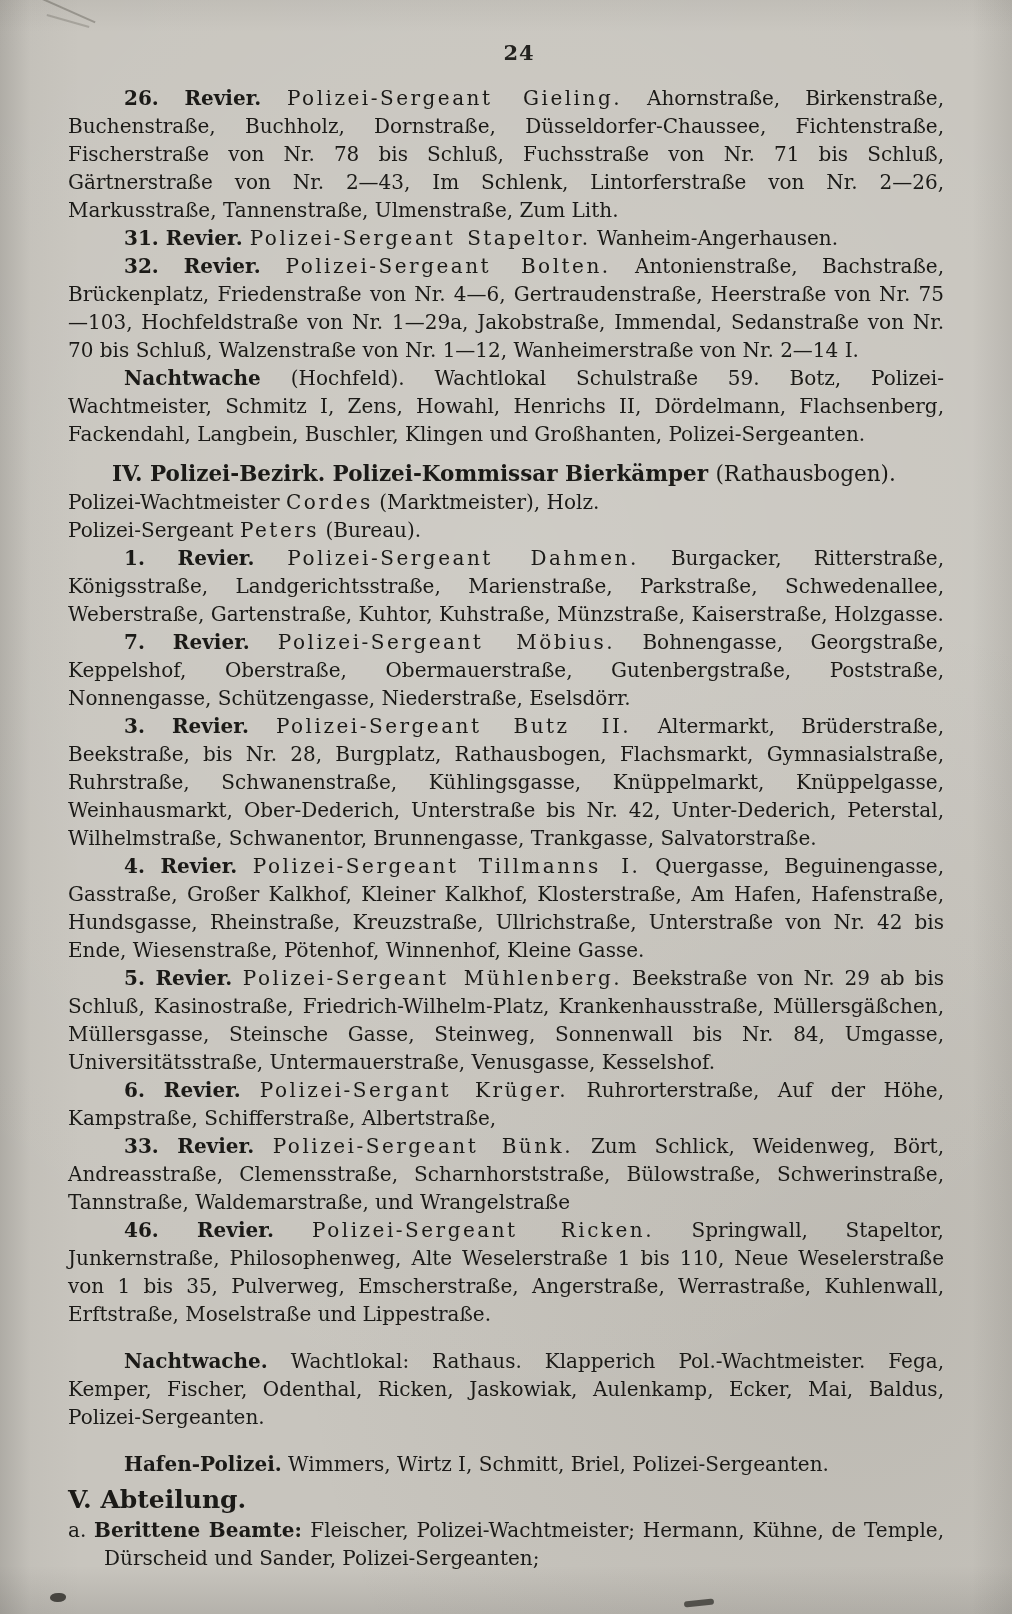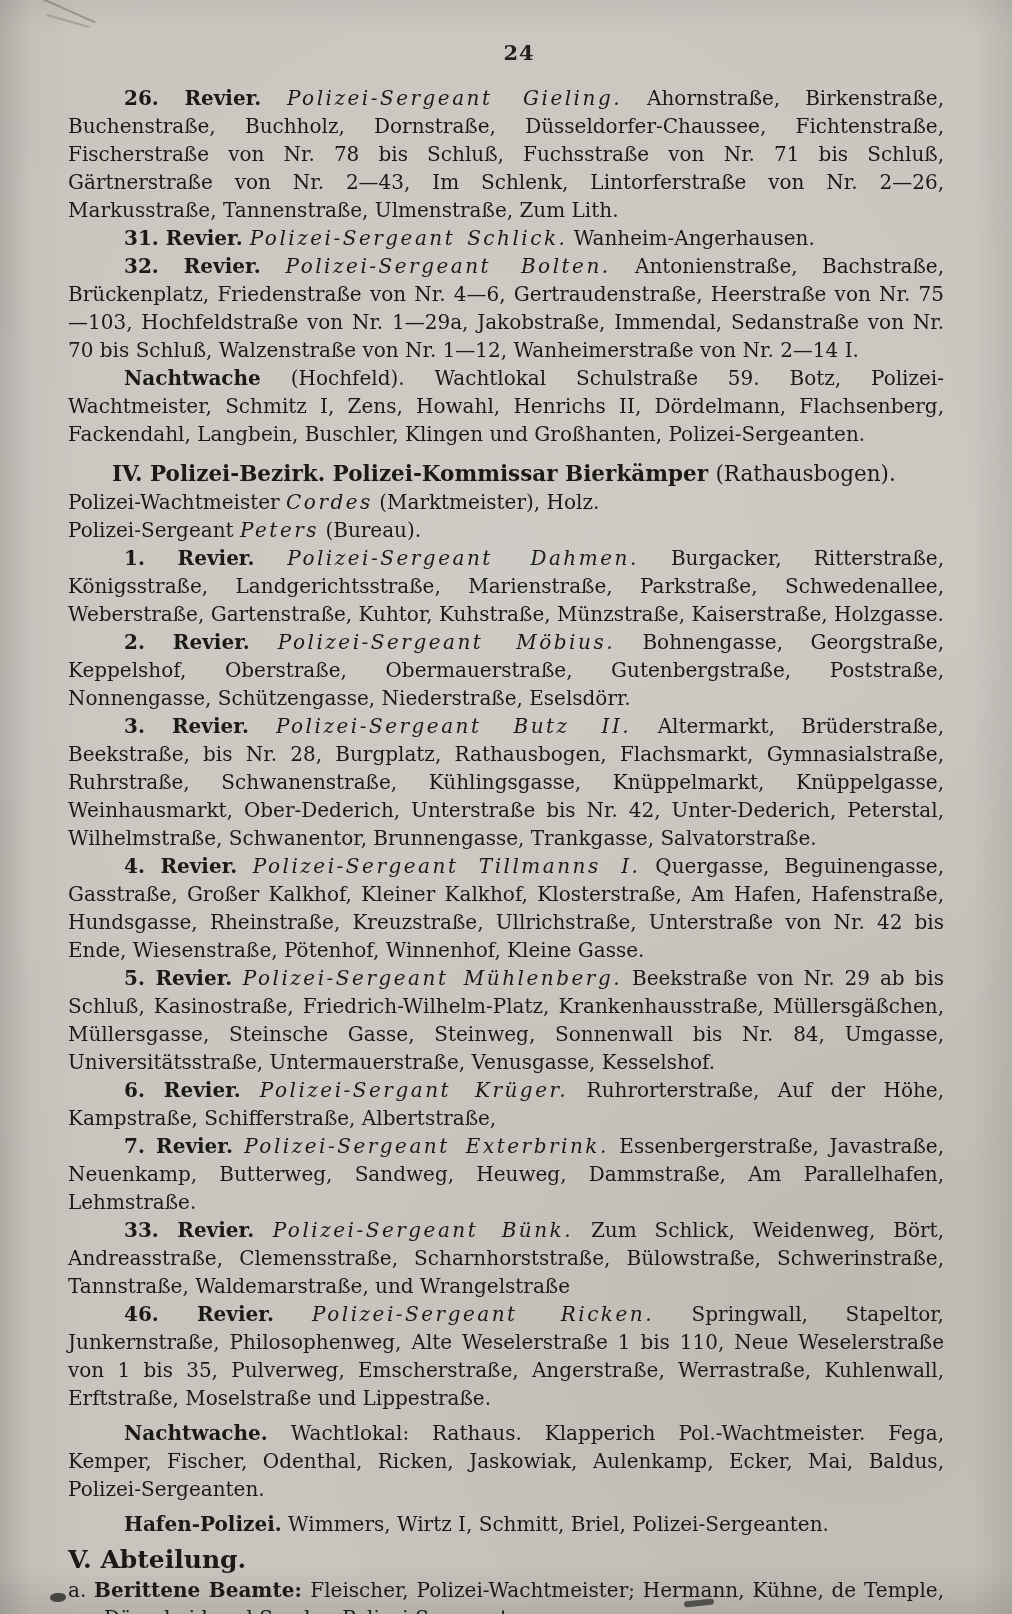--- a/index.html
+++ b/index.html
@@ -27,52 +27,51 @@
   .content{
     position:absolute;left:68px;top:84px;width:876px;
     font-size:20px;line-height:28px;text-align:justify;
   }
   .content p{margin:0;}
   p.body{text-indent:56px;}
   p.center{text-align:left;text-indent:0;}
   p.heading{margin-top:12px;font-size:21.5px;text-indent:44px;}
   p.centerbold{margin-top:8px;margin-bottom:2px;text-align:left;font-weight:bold;font-size:25px;text-indent:0;}
   p.list{padding-left:36px;text-indent:-36px;margin-top:2px;}
-  p.gapsm{margin-top:7px;}
+  p.gapsm{margin-top:19px;}
   .run-bold{font-weight:bold;}
-  .run-sperr{letter-spacing:2.5px;word-spacing:3px;font-style:italic;}
+  .run-sperr{letter-spacing:2.5px;word-spacing:3px;}
   .artifact{position:absolute;pointer-events:none;}
   .a1{left:32px;top:8px;width:66px;height:2px;background:rgba(70,66,58,0.35);transform:rotate(24deg);}
   .a1b{left:46px;top:20px;width:44px;height:2px;background:rgba(70,66,58,0.25);transform:rotate(16deg);}
   .a2{left:50px;top:1593px;width:16px;height:9px;background:#33312d;border-radius:50% 40% 50% 45%;opacity:.85;}
   .a3{left:684px;top:1600px;width:30px;height:6px;background:#3a3833;border-radius:3px;transform:rotate(-6deg);opacity:.8;}
 </style>
 </head>
 <body>
 
 <div>
   <div class="texture"></div>
   <div class="artifact a1"></div>
   <div class="artifact a1b"></div>
   <div class="page-number">24</div>
   <div class="content">
       <p class="body"><span class="run-bold">26. Revier. </span><span class="run-sperr">Polizei-Sergeant Gieling.</span><span class="run-norm"> Ahornstraße, Birkenstraße, Buchenstraße, Buchholz, Dornstraße, Düsseldorfer-Chaussee, Fichtenstraße, Fischerstraße von Nr. 78 bis Schluß, Fuchsstraße von Nr. 71 bis Schluß, Gärtnerstraße von Nr. 2—43, Im Schlenk, Lintorferstraße von Nr. 2—26, Markusstraße, Tannenstraße, Ulmenstraße, Zum Lith.</span></p>
-      <p class="body"><span class="run-bold">31. Revier. </span><span class="run-sperr">Polizei-Sergeant Schlick.</span><span class="run-norm"> Wanheim-Angerhausen.</span></p>
+      <p class="body"><span class="run-bold">31. Revier. </span><span class="run-sperr">Polizei-Sergeant Stapeltor.</span><span class="run-norm"> Wanheim-Angerhausen.</span></p>
       <p class="body"><span class="run-bold">32. Revier. </span><span class="run-sperr">Polizei-Sergeant Bolten.</span><span class="run-norm"> Antonienstraße, Bachstraße, Brückenplatz, Friedenstraße von Nr. 4—6, Gertraudenstraße, Heerstraße von Nr. 75—103, Hochfeldstraße von Nr. 1—29a, Jakobstraße, Immendal, Sedanstraße von Nr. 70 bis Schluß, Walzenstraße von Nr. 1—12, Wanheimerstraße von Nr. 2—14 I.</span></p>
       <p class="body"><span class="run-bold">Nachtwache</span><span class="run-norm"> (Hochfeld). Wachtlokal Schulstraße 59. Botz, Polizei-Wachtmeister, Schmitz I, Zens, Howahl, Henrichs II, Dördelmann, Flachsenberg, Fackendahl, Langbein, Buschler, Klingen und Großhanten, Polizei-Sergeanten.</span></p>
       <p class="heading"><span class="run-bold">IV. Polizei-Bezirk. Polizei-Kommissar Bierkämper </span><span class="run-norm">(Rathausbogen).</span></p>
       <p class="center"><span class="run-norm">Polizei-Wachtmeister </span><span class="run-sperr">Cordes</span><span class="run-norm"> (Marktmeister), Holz.</span></p>
       <p class="center"><span class="run-norm">Polizei-Sergeant </span><span class="run-sperr">Peters</span><span class="run-norm"> (Bureau).</span></p>
       <p class="body"><span class="run-bold">1. Revier. </span><span class="run-sperr">Polizei-Sergeant Dahmen.</span><span class="run-norm"> Burgacker, Ritterstraße, Königsstraße, Landgerichtsstraße, Marienstraße, Parkstraße, Schwedenallee, Weberstraße, Gartenstraße, Kuhtor, Kuhstraße, Münzstraße, Kaiserstraße, Holzgasse.</span></p>
-      <p class="body"><span class="run-bold">2. Revier. </span><span class="run-sperr">Polizei-Sergeant Möbius.</span><span class="run-norm"> Bohnengasse, Georgstraße, Keppelshof, Oberstraße, Obermauerstraße, Gutenbergstraße, Poststraße, Nonnengasse, Schützengasse, Niederstraße, Eselsdörr.</span></p>
+      <p class="body"><span class="run-bold">7. Revier. </span><span class="run-sperr">Polizei-Sergeant Möbius.</span><span class="run-norm"> Bohnengasse, Georgstraße, Keppelshof, Oberstraße, Obermauerstraße, Gutenbergstraße, Poststraße, Nonnengasse, Schützengasse, Niederstraße, Eselsdörr.</span></p>
       <p class="body"><span class="run-bold">3. Revier. </span><span class="run-sperr">Polizei-Sergeant Butz II.</span><span class="run-norm"> Altermarkt, Brüderstraße, Beekstraße, bis Nr. 28, Burgplatz, Rathausbogen, Flachsmarkt, Gymnasialstraße, Ruhrstraße, Schwanenstraße, Kühlingsgasse, Knüppelmarkt, Knüppelgasse, Weinhausmarkt, Ober-Dederich, Unterstraße bis Nr. 42, Unter-Dederich, Peterstal, Wilhelmstraße, Schwanentor, Brunnengasse, Trankgasse, Salvatorstraße.</span></p>
       <p class="body"><span class="run-bold">4. Revier. </span><span class="run-sperr">Polizei-Sergeant Tillmanns I.</span><span class="run-norm"> Quergasse, Beguinengasse, Gasstraße, Großer Kalkhof, Kleiner Kalkhof, Klosterstraße, Am Hafen, Hafenstraße, Hundsgasse, Rheinstraße, Kreuzstraße, Ullrichstraße, Unterstraße von Nr. 42 bis Ende, Wiesenstraße, Pötenhof, Winnenhof, Kleine Gasse.</span></p>
       <p class="body"><span class="run-bold">5. Revier. </span><span class="run-sperr">Polizei-Sergeant Mühlenberg.</span><span class="run-norm"> Beekstraße von Nr. 29 ab bis Schluß, Kasinostraße, Friedrich-Wilhelm-Platz, Krankenhausstraße, Müllersgäßchen, Müllersgasse, Steinsche Gasse, Steinweg, Sonnenwall bis Nr. 84, Umgasse, Universitätsstraße, Untermauerstraße, Venusgasse, Kesselshof.</span></p>
       <p class="body"><span class="run-bold">6. Revier. </span><span class="run-sperr">Polizei-Sergant Krüger.</span><span class="run-norm"> Ruhrorterstraße, Auf der Höhe, Kampstraße, Schifferstraße, Albertstraße,</span></p>
-      <p class="body"><span class="run-bold">7. Revier. </span><span class="run-sperr">Polizei-Sergeant Exterbrink.</span><span class="run-norm"> Essenbergerstraße, Javastraße, Neuenkamp, Butterweg, Sandweg, Heuweg, Dammstraße, Am Parallelhafen, Lehmstraße.</span></p>
       <p class="body"><span class="run-bold">33. Revier. </span><span class="run-sperr">Polizei-Sergeant Bünk.</span><span class="run-norm"> Zum Schlick, Weidenweg, Bört, Andreasstraße, Clemensstraße, Scharnhorststraße, Bülowstraße, Schwerinstraße, Tannstraße, Waldemarstraße, und Wrangelstraße</span></p>
       <p class="body"><span class="run-bold">46. Revier. </span><span class="run-sperr">Polizei-Sergeant Ricken.</span><span class="run-norm"> Springwall, Stapeltor, Junkernstraße, Philosophenweg, Alte Weselerstraße 1 bis 110, Neue Weselerstraße von 1 bis 35, Pulverweg, Emscherstraße, Angerstraße, Werrastraße, Kuhlenwall, Erftstraße, Moselstraße und Lippestraße.</span></p>
       <p class="body gapsm"><span class="run-bold">Nachtwache.</span><span class="run-norm"> Wachtlokal: Rathaus. Klapperich Pol.-Wachtmeister. Fega, Kemper, Fischer, Odenthal, Ricken, Jaskowiak, Aulenkamp, Ecker, Mai, Baldus, Polizei-Sergeanten.</span></p>
       <p class="body gapsm"><span class="run-bold">Hafen-Polizei.</span><span class="run-norm"> Wimmers, Wirtz I, Schmitt, Briel, Polizei-Sergeanten.</span></p>
       <p class="centerbold"><span class="run-bold">V. Abteilung.</span></p>
       <p class="list"><span class="run-norm">a. </span><span class="run-bold">Berittene Beamte: </span><span class="run-norm">Fleischer, Polizei-Wachtmeister; Hermann, Kühne, de Temple, Dürscheid und Sander, Polizei-Sergeanten;</span></p>
     </div>
   <div class="artifact a2"></div>
   <div class="artifact a3"></div>
 </div>

